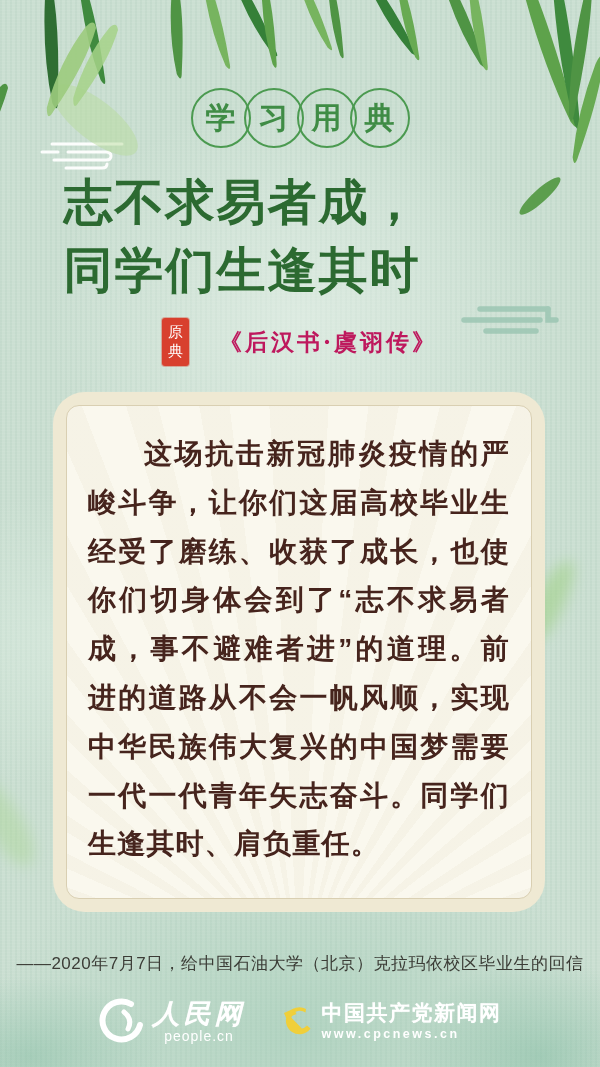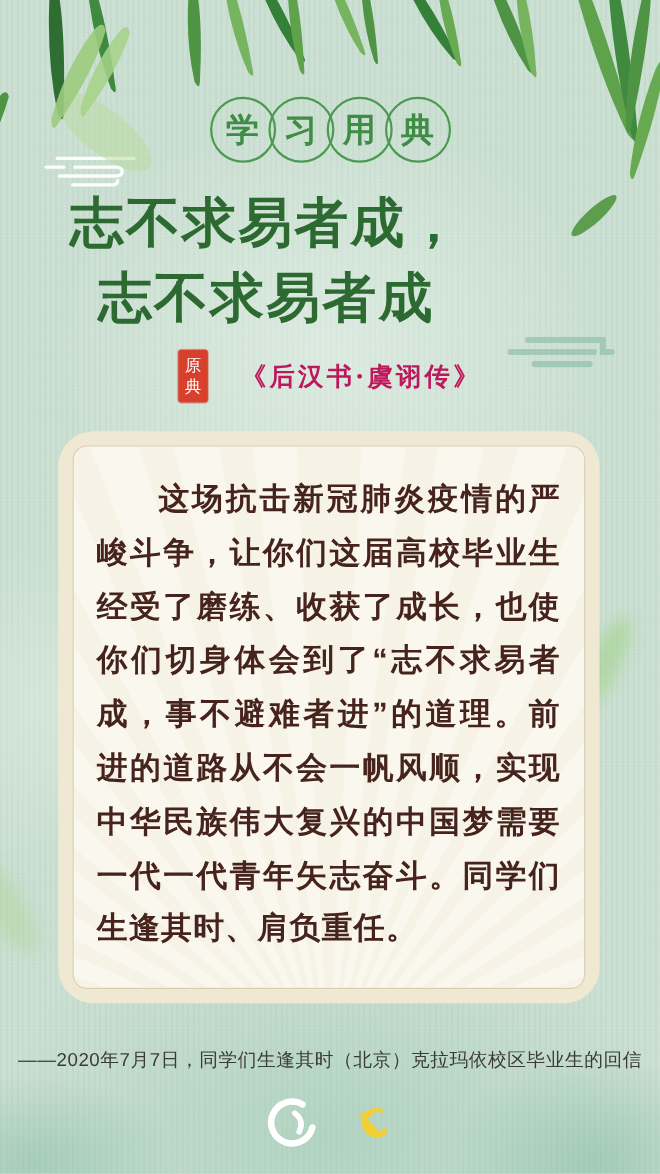--- a/index.html
+++ b/index.html
@@ -169,52 +169,60 @@
     <div class="badge-circle">
         <span>用</span>
       </div>
     <div class="badge-circle">
         <span>典</span>
       </div>
   </div>
 
   <div class="main-title">
     <div>志不求易者成，</div>
-    <div>志不求易者成</div>
+    <div>同学们生逢其时</div>
   </div>
 
   <div class="origin-row">
     <div class="seal">
       <span>原</span>
       <span>典</span>
     </div>
     <div class="source-text">《后汉书·虞诩传》</div>
   </div>
 
   <div class="card">
     <div class="card-inner">
       <p class="quote-text">这场抗击新冠肺炎疫情的严峻斗争，让你们这届高校毕业生经受了磨练、收获了成长，也使你们切身体会到了“志不求易者成，事不避难者进”的道理。前进的道路从不会一帆风顺，实现中华民族伟大复兴的中国梦需要一代一代青年矢志奋斗。同学们生逢其时、肩负重任。</p>
     </div>
   </div>
 
-  <div class="attribution">——2020年7月7日，同学们生逢其时（北京）克拉玛依校区毕业生的回信</div>
+  <div class="attribution">——2020年7月7日，给中国石油大学（北京）克拉玛依校区毕业生的回信</div>
 
   <div class="footer">
     <div class="logo">
       <svg width="46" height="46" viewBox="0 0 46 46">
         <g stroke="#ffffff" fill="none" stroke-linecap="round">
           <path d="M32 6 A19 19 0 1 0 41 27" stroke-width="6"></path>
           <path d="M25 14 q9 7 4 17" stroke-width="5"></path>
         </g>
       </svg>
+      <div class="people-text">
+        <span class="people-name">人民网</span>
+        <span class="people-domain">people.cn</span>
+      </div>
     </div>
     <div class="logo">
       <svg width="38" height="38" viewBox="0 0 38 38">
         <g fill="#f0cf3a">
           <path d="M30 7 a13.5 13.5 0 1 0 4.5 19.5 l-3.5 -3 a9 9 0 1 1 -1.5 -13 z"></path>
           <rect x="16" y="13" width="4.6" height="18" rx="1.5" transform="rotate(-45 18.3 22)"></rect>
           <path d="M8 11 l10 -4.5 2.4 5.4 -10 4.5 z"></path>
         </g>
       </svg>
+      <div class="cpc-text">
+        <span class="cpc-name">中国共产党新闻网</span>
+        <span class="cpc-url">www.cpcnews.cn</span>
+      </div>
     </div>
   </div>
 
 </div>
 
 </body></html>

